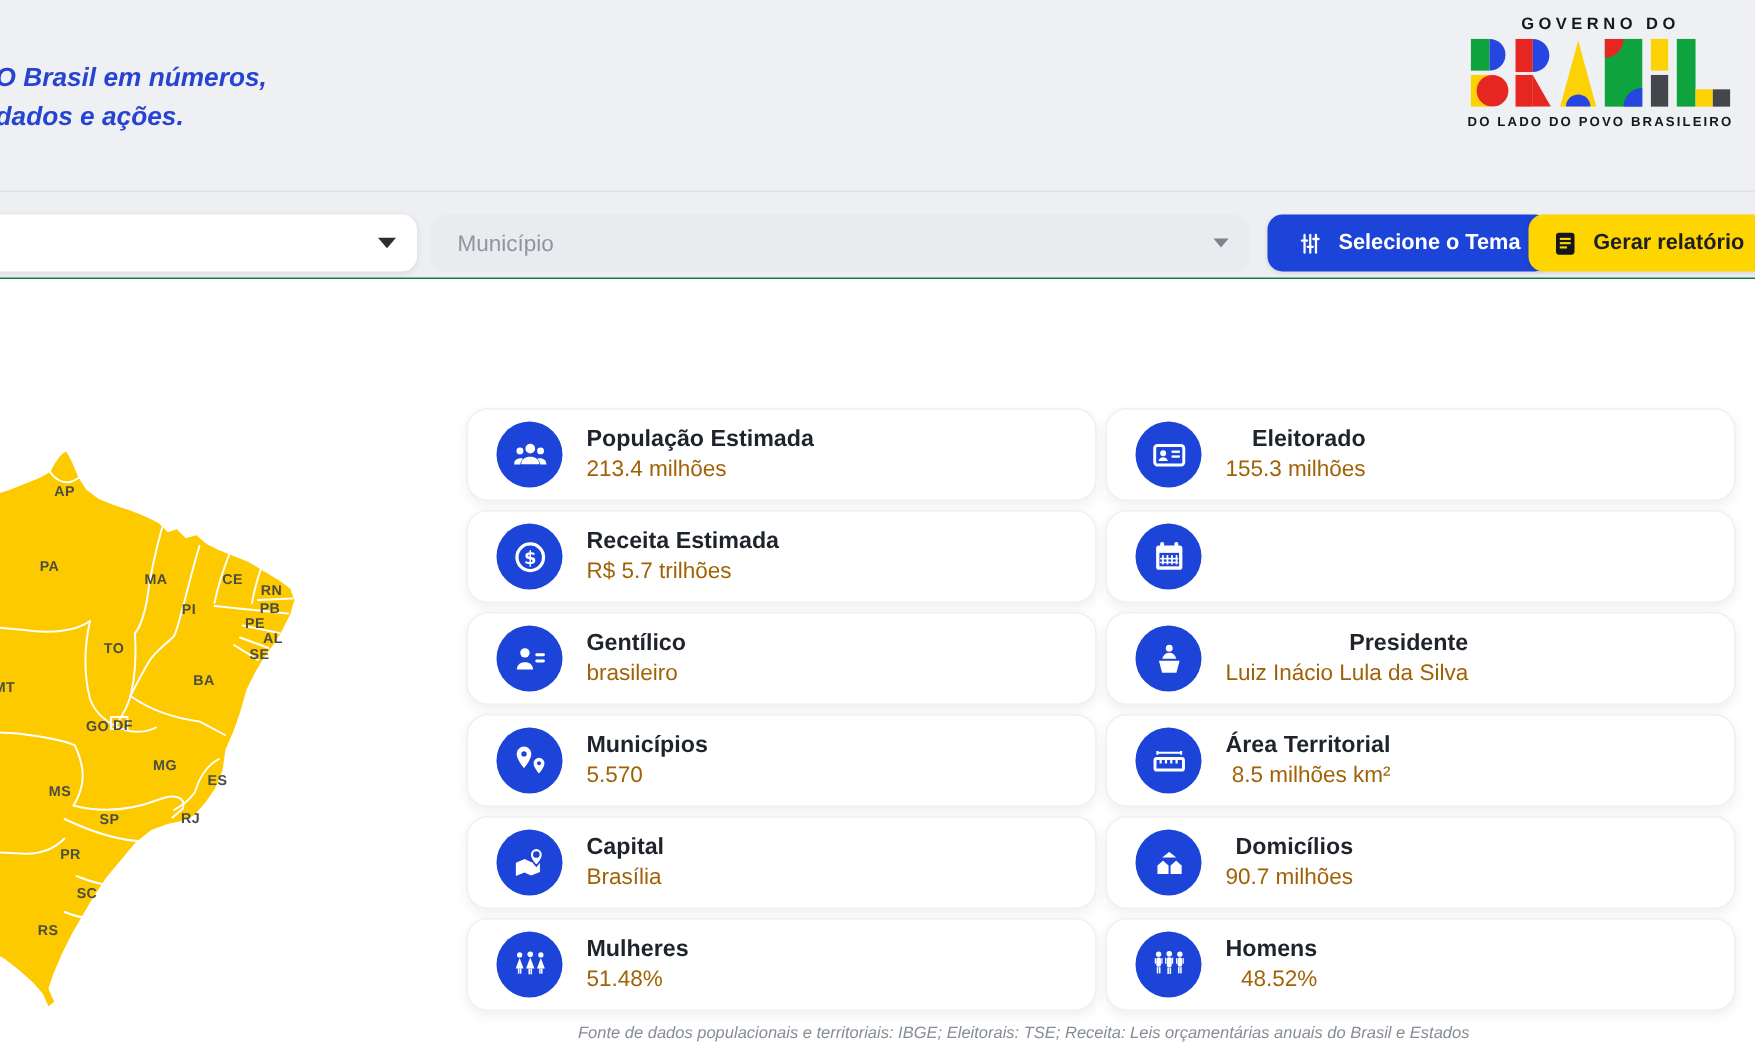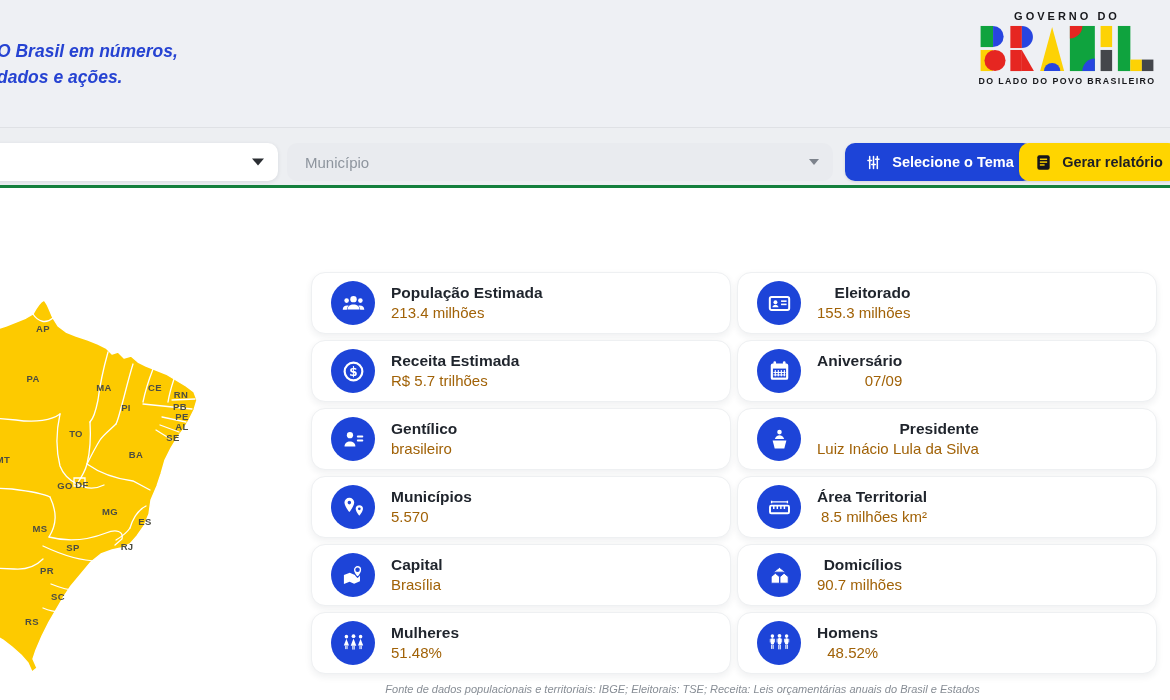--- a/index.html
+++ b/index.html
@@ -17,21 +17,21 @@
           border-bottom:1px solid #dfe1e5;}
   .tagline{position:absolute;left:-3px;top:38px;color:var(--tagline-blue);
            font-size:17.5px;font-weight:700;font-style:italic;line-height:1.5;}
   .logo{position:absolute;right:8px;top:10px;width:190px;display:flex;flex-direction:column;
         align-items:center;gap:3px;}
   .logo-top{font-size:11px;font-weight:800;letter-spacing:3px;color:#17181c;white-space:nowrap;}
   .logo-bottom{font-size:8.8px;font-weight:700;letter-spacing:1.4px;color:#17181c;white-space:nowrap;}
   .logo-word{width:180px;height:48px;}
   
   .filterbar{position:absolute;top:128px;left:0;right:0;height:57px;background:#edeff2;
-             border-bottom:3px solid #15803d;}
+             border-bottom:1px solid #15803d;}
   .select1{position:absolute;left:-40px;top:15px;width:318px;height:38px;background:#fff;
            border-radius:10px;box-shadow:0 1px 4px rgba(20,30,50,.10);}
   .select2{position:absolute;left:287px;top:15px;width:546px;height:38px;background:#e9ebef;
            border-radius:10px;display:flex;align-items:center;padding:0 18px;box-sizing:border-box;}
   .select2 .ph{color:#8e959e;font-size:15px;}
   .caret{position:absolute;right:14px;top:50%;transform:translateY(-50%);
          width:0;height:0;border-left:6px solid transparent;border-right:6px solid transparent;
          border-top:7px solid #2b2e33;}
   .caret.gray{border-top-color:#7d838c;border-left-width:5px;border-right-width:5px;border-top-width:6px;}
   .btn{position:absolute;top:15px;height:38px;border:none;border-radius:10px;display:flex;
@@ -179,21 +179,21 @@
       </g>
     </svg>
     <div id="map-labels">
         <span class="state-label" style="left: 43px; top: 50px;">AP</span>
         <span class="state-label" style="left: 33px; top: 100px;">PA</span>
         <span class="state-label" style="left: 104px; top: 109px;">MA</span>
         <span class="state-label" style="left: 155px; top: 109px;">CE</span>
         <span class="state-label" style="left: 181px; top: 116px;">RN</span>
         <span class="state-label" style="left: 180px; top: 128px;">PB</span>
         <span class="state-label" style="left: 126px; top: 129px;">PI</span>
-        <span class="state-label" style="left: 182px; top: 138px;">PE</span>
+        <span class="state-label" style="left: 170px; top: 138px;">PE</span>
         <span class="state-label" style="left: 182px; top: 148px;">AL</span>
         <span class="state-label" style="left: 173px; top: 159px;">SE</span>
         <span class="state-label" style="left: 76px; top: 155px;">TO</span>
         <span class="state-label" style="left: 136px; top: 176px;">BA</span>
         <span class="state-label" style="left: 3px; top: 181px;">MT</span>
         <span class="state-label" style="left: 65px; top: 207px;">GO</span>
         <span class="state-label" style="left: 82px; top: 206px;">DF</span>
         <span class="state-label" style="left: 110px; top: 233px;">MG</span>
         <span class="state-label" style="left: 145px; top: 243px;">ES</span>
         <span class="state-label" style="left: 17px; top: 250px; padding-left: 46px;">MS</span>
@@ -327,24 +327,20 @@
             <g fill="#fff">
               <rect x="7.4" y="10.6" width="1.1" height="6"></rect>
               <rect x="10.3" y="10.6" width="1.1" height="6"></rect>
               <rect x="13.2" y="10.6" width="1.1" height="6"></rect>
               <rect x="16.1" y="10.6" width="1.1" height="6"></rect>
               <rect x="6.2" y="12.4" width="11.6" height="1"></rect>
               <rect x="6.2" y="14.8" width="11.6" height="1"></rect>
             </g>
           </svg>
         </div>
-        <div class="card-txt">
-          <div class="card-title">Aniversário</div>
-          <div class="card-value">07/09</div>
-        </div>
       </div>
       <div class="card">
         <div class="icon-circle">
           <svg viewBox="0 0 24 24">
             <circle cx="12" cy="4.9" r="2.2"></circle>
             <path d="M8.1 10.3c.7-1.5 2.1-2.4 3.9-2.4s3.2.9 3.9 2.4l.6 1.3H7.5z"></path>
             <path d="M5.4 13h13.2l-2 7.6H7.4z"></path>
           </svg>
         </div>
         <div class="card-txt">

